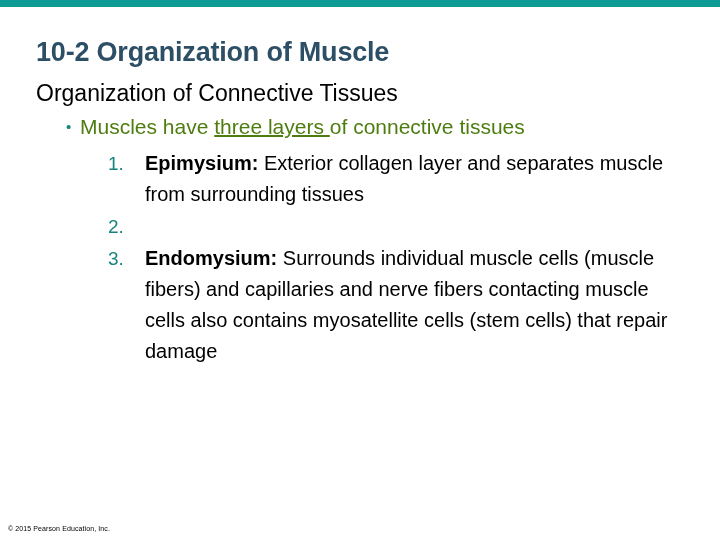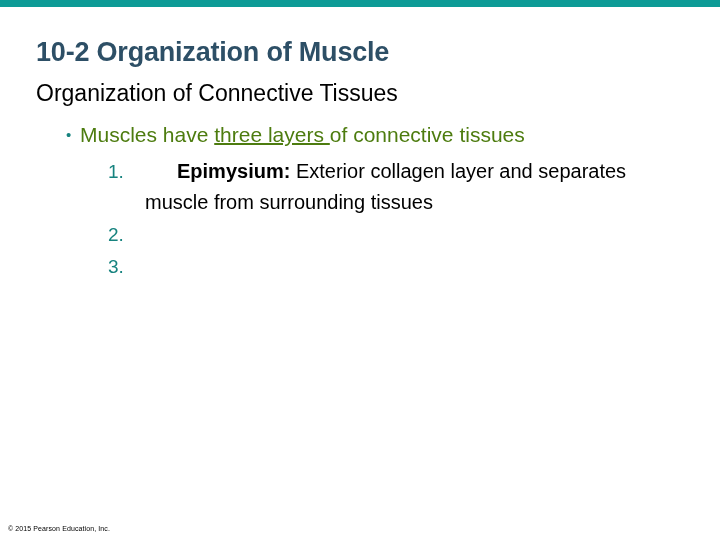--- a/index.html
+++ b/index.html
@@ -48,21 +48,21 @@
 
   
   .body-content {
     position: absolute;
     top: 78px;
     left: 0;
     width: 720px;
   }
 
   .subhead {
-    margin: 0 0 12px 0;
+    margin: 0 0 4px 0;
     padding-left: 36px;
     font-size: 23px;
     color: #000000;
     line-height: 1.32;
   }
 
   
   .bullet-row {
     display: flex;
     align-items: flex-start;
@@ -105,21 +105,20 @@
     text-align: left;
   }
   .num-body {
     font-size: 20px;
     color: #000000;
     line-height: 31px;
     max-width: 548px;
   }
   .num-body b {
     font-weight: bold;
-    margin-left: 32px;
   }
 
   
   .footer {
     position: absolute;
     left: 8px;
     bottom: 8px;
     font-size: 7px;
     color: #000000;
     font-family: "Liberation Sans", sans-serif;
@@ -150,20 +149,21 @@
         <span class="num-marker">1.</span>
         <span class="num-body"><b>Epimysium:</b><span> Exterior collagen layer and separates muscle from surrounding tissues</span></span>
       </div>
 
       <div class="num-item">
         <span class="num-marker">2.</span>
       </div>
 
       <div class="num-item">
         <span class="num-marker">3.</span>
+        <span class="num-body"><b>Endomysium:</b><span> Surrounds individual muscle cells (muscle fibers) and capillaries and nerve fibers contacting muscle cells also contains myosatellite cells (stem cells) that repair damage</span></span>
       </div>
 
     </div>
   </div>
 
   <div class="footer">© 2015 Pearson Education, Inc.</div>
 
 </div>
 
 </body></html>

